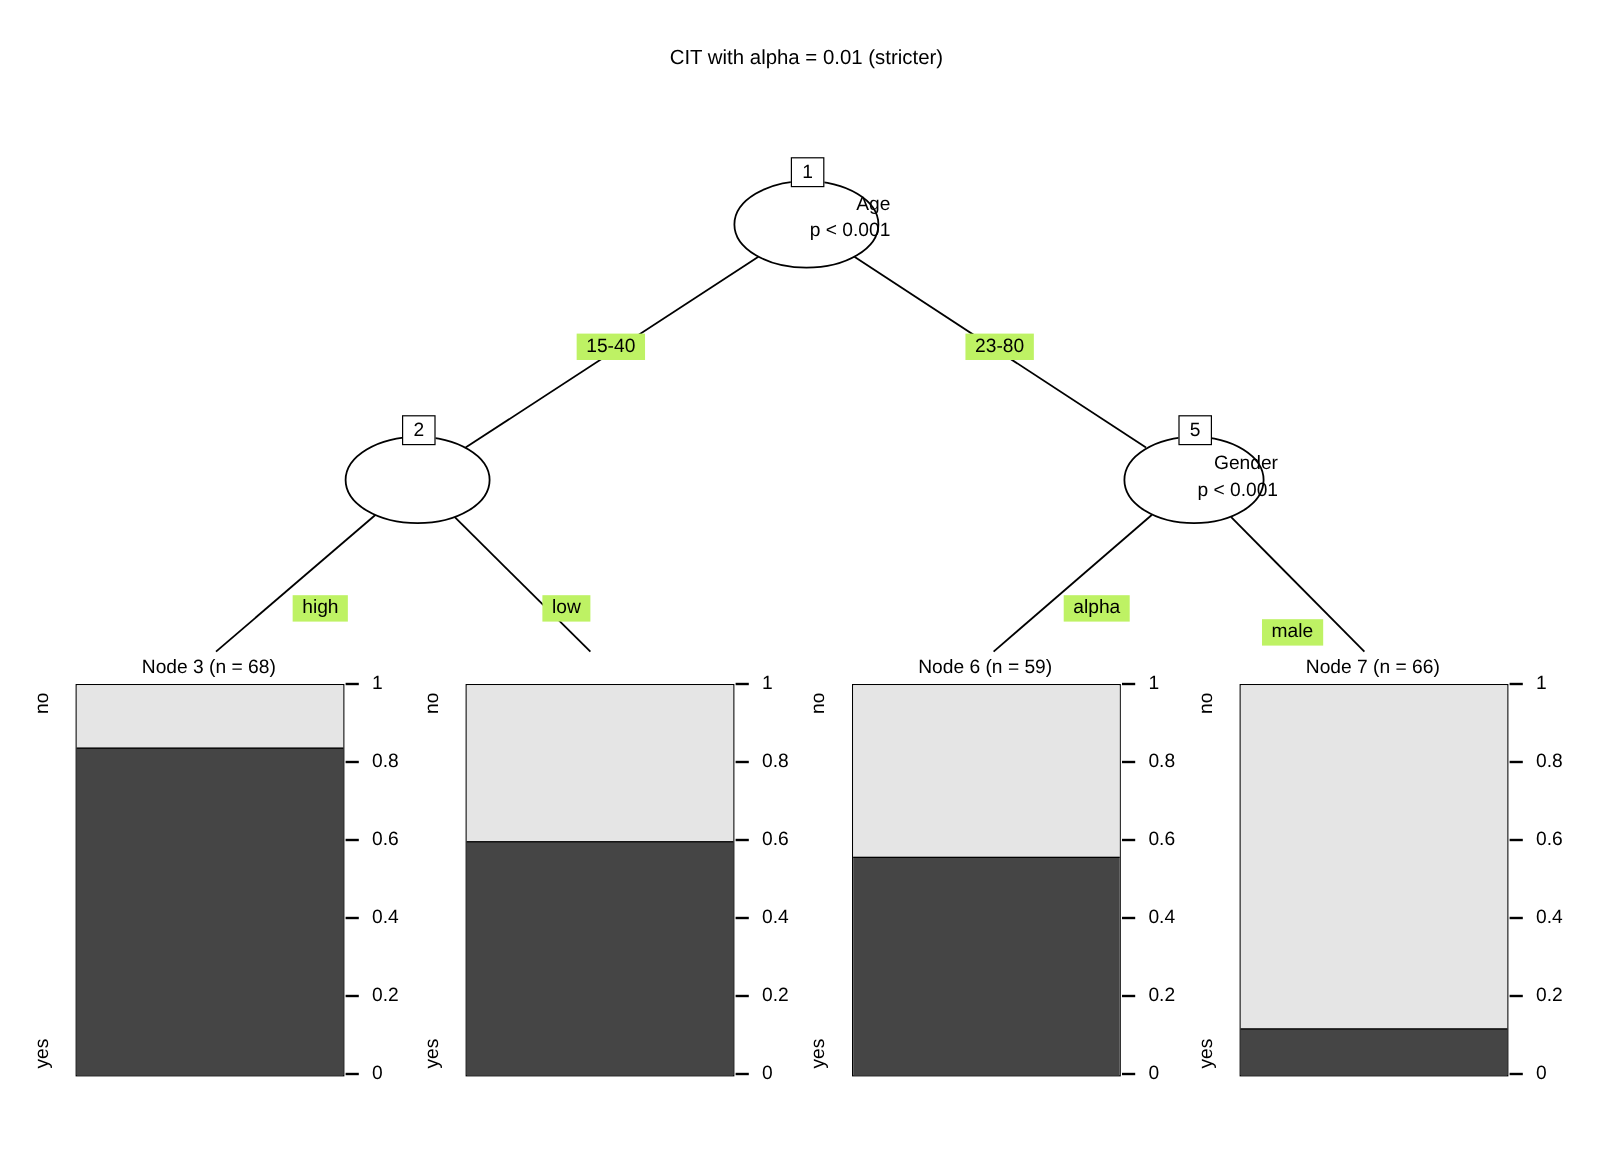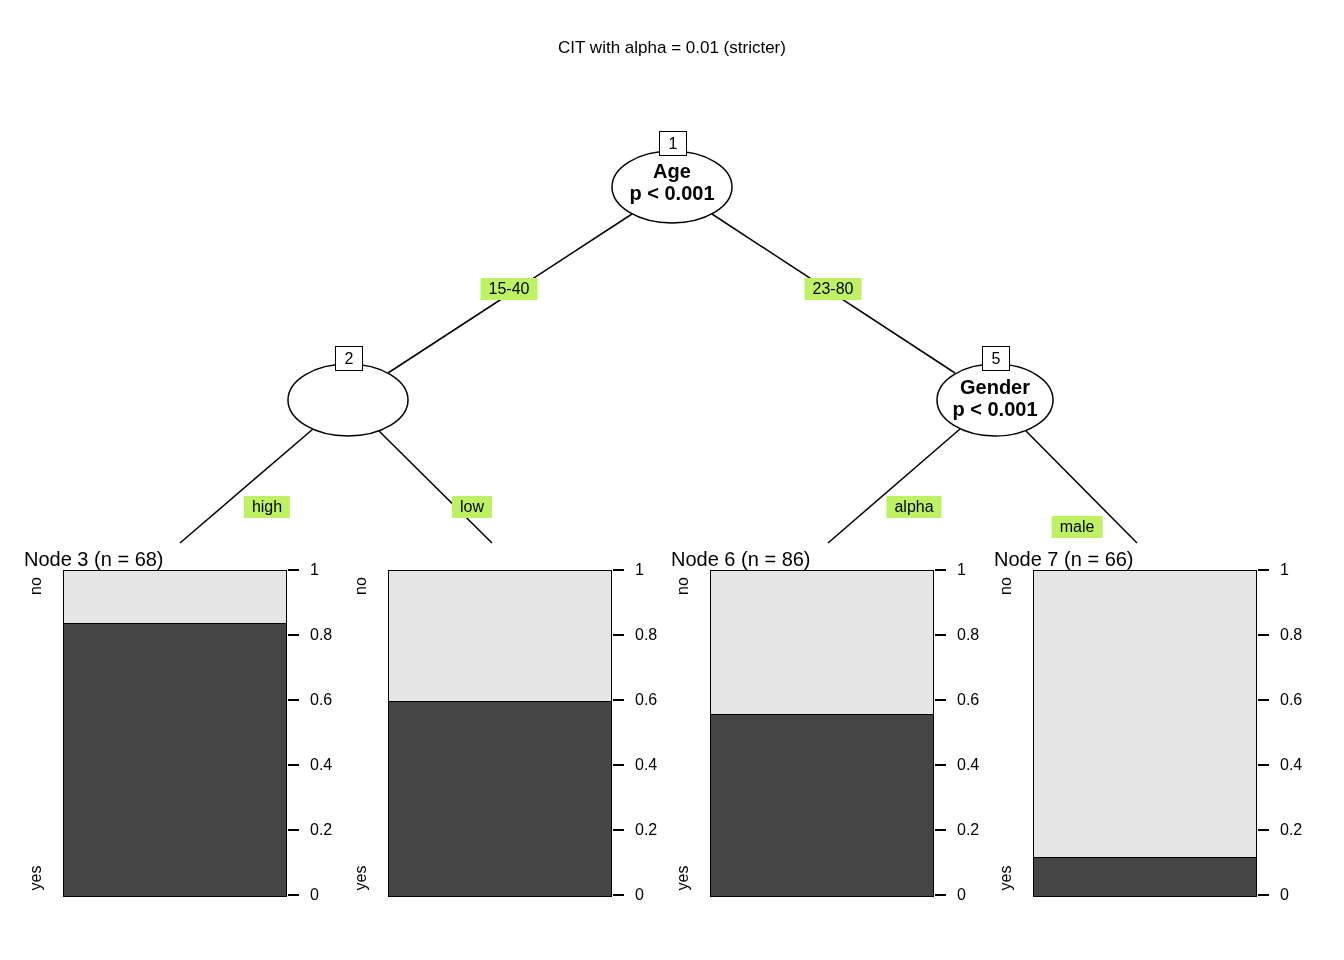--- a/index.html
+++ b/index.html
@@ -10,30 +10,30 @@
   #edge-svg{position:absolute;left:0;top:0;z-index:1;}
   .plot-title{
     position:absolute;left:0;top:38px;width:1344px;text-align:center;
     font-size:17px;color:#000;z-index:3;
   }
   .node-num{
     position:absolute;width:26px;height:23px;background:#fff;border:1.5px solid #000;
     z-index:4;display:flex;align-items:center;justify-content:center;font-size:16px;
   }
   .node-text{
-    position:absolute;width:140px;text-align:center;z-index:3;
-    font-size:20px;line-height:22px;font-weight:bold;
+    position:absolute;width:140px;text-align:right;z-index:3;
+    font-size:16px;line-height:22px;
   }
   .edge-label{
     position:absolute;z-index:2;background:#bef264;padding:2px 8px;font-size:16px;
     transform:translate(-50%,-50%);white-space:nowrap;
   }
   .panel{position:absolute;top:545px;width:334px;height:390px;z-index:2;}
   .panel-header{
-    position:absolute;left:6px;top:3px;width:300px;text-align:left;font-size:20px;
+    position:absolute;left:6px;top:3px;width:300px;text-align:center;font-size:16px;
   }
   .bar{
     position:absolute;left:45px;top:25px;width:222px;height:325px;
     border:1.5px solid #000;
   }
   .seg{width:222px;}
   .seg-yes{border-top:1.5px solid #000;box-sizing:border-box;}
   .rot-label{
     position:absolute;left:-2px;width:40px;height:16px;text-align:center;
     font-size:16px;line-height:16px;transform:rotate(-90deg);
@@ -125,21 +125,21 @@
         <div class="tick" style="top: 219px;"></div>
         <div class="ticklabel" style="top: 210px;">0.4</div>
         <div class="tick" style="top: 284px;"></div>
         <div class="ticklabel" style="top: 275px;">0.2</div>
         <div class="tick" style="top: 349px;"></div>
         <div class="ticklabel" style="top: 340px;">0</div>
       </div>
   </div>
 
   <div class="panel" style="left:665px;">
-    <div class="panel-header">Node 6 (n = 86)</div>
+    <div class="panel-header">Node 6 (n = 59)</div>
     <div class="rot-label rot-no">no</div>
     <div class="rot-label rot-yes">yes</div>
     <div class="bar">
       <div class="seg seg-no" style="height: 143px; background: rgb(229, 229, 229);"></div>
       <div class="seg seg-yes" style="height: 182px; background: rgb(69, 69, 69);"></div>
     </div>
     <div class="yaxis">
         <div class="tick" style="top: 24px;"></div>
         <div class="ticklabel" style="top: 15px;">1</div>
         <div class="tick" style="top: 89px;"></div>

